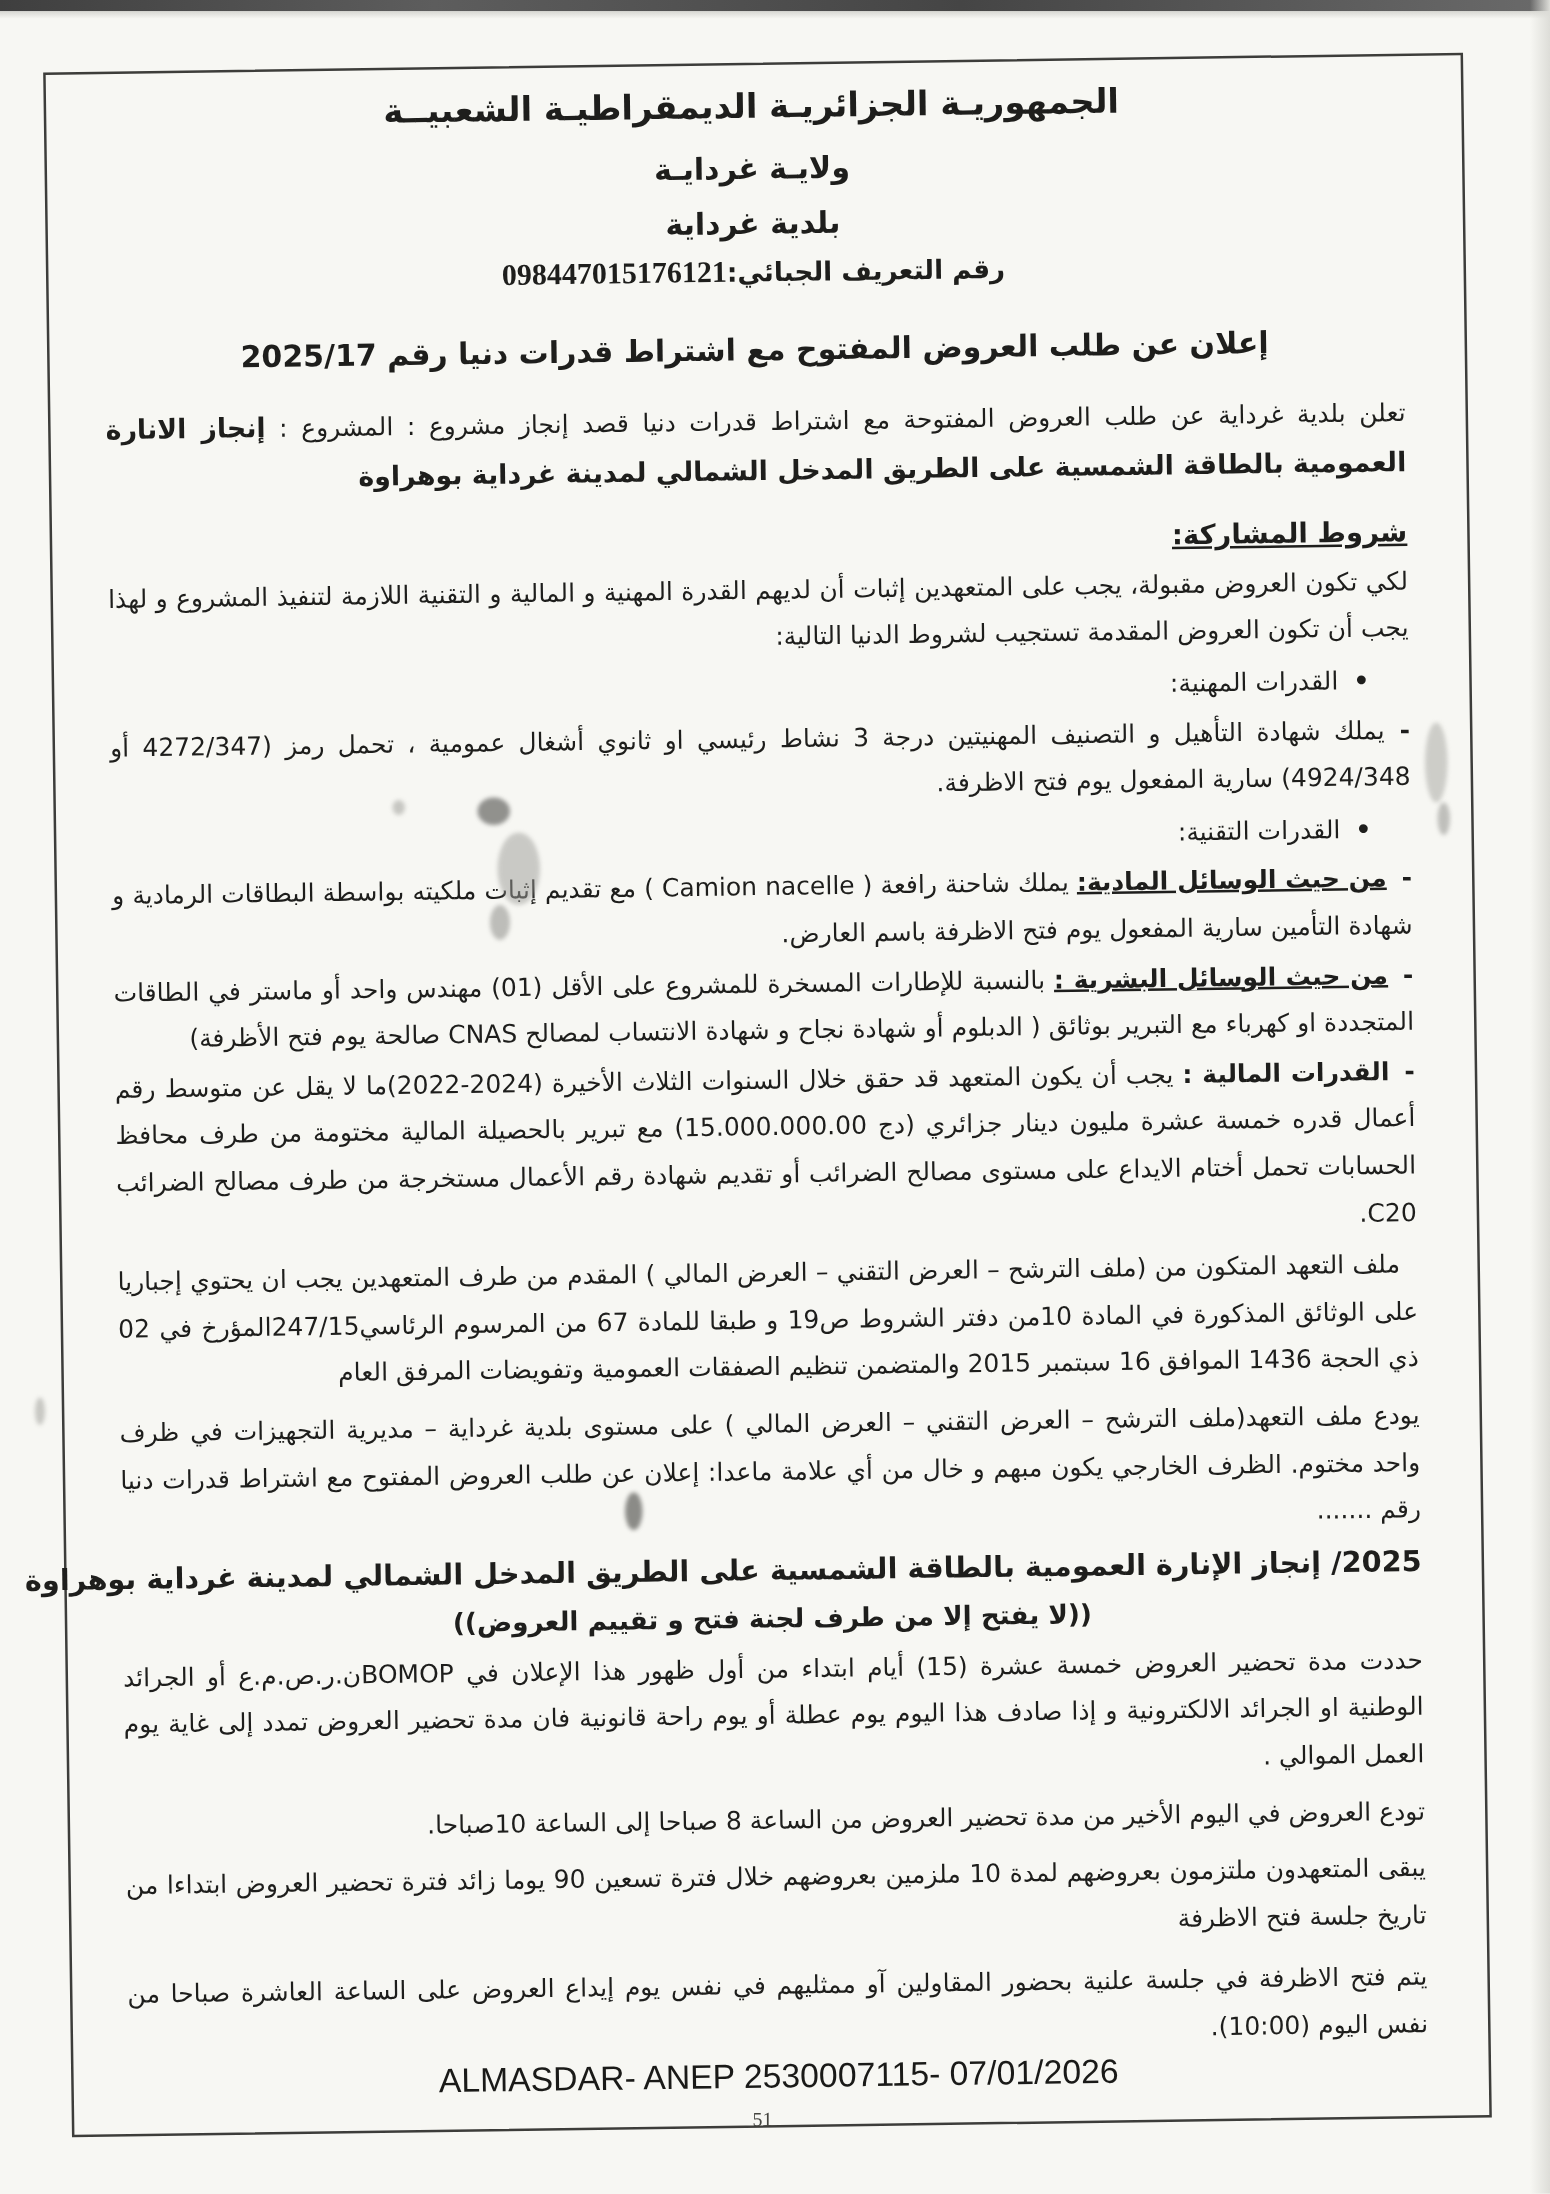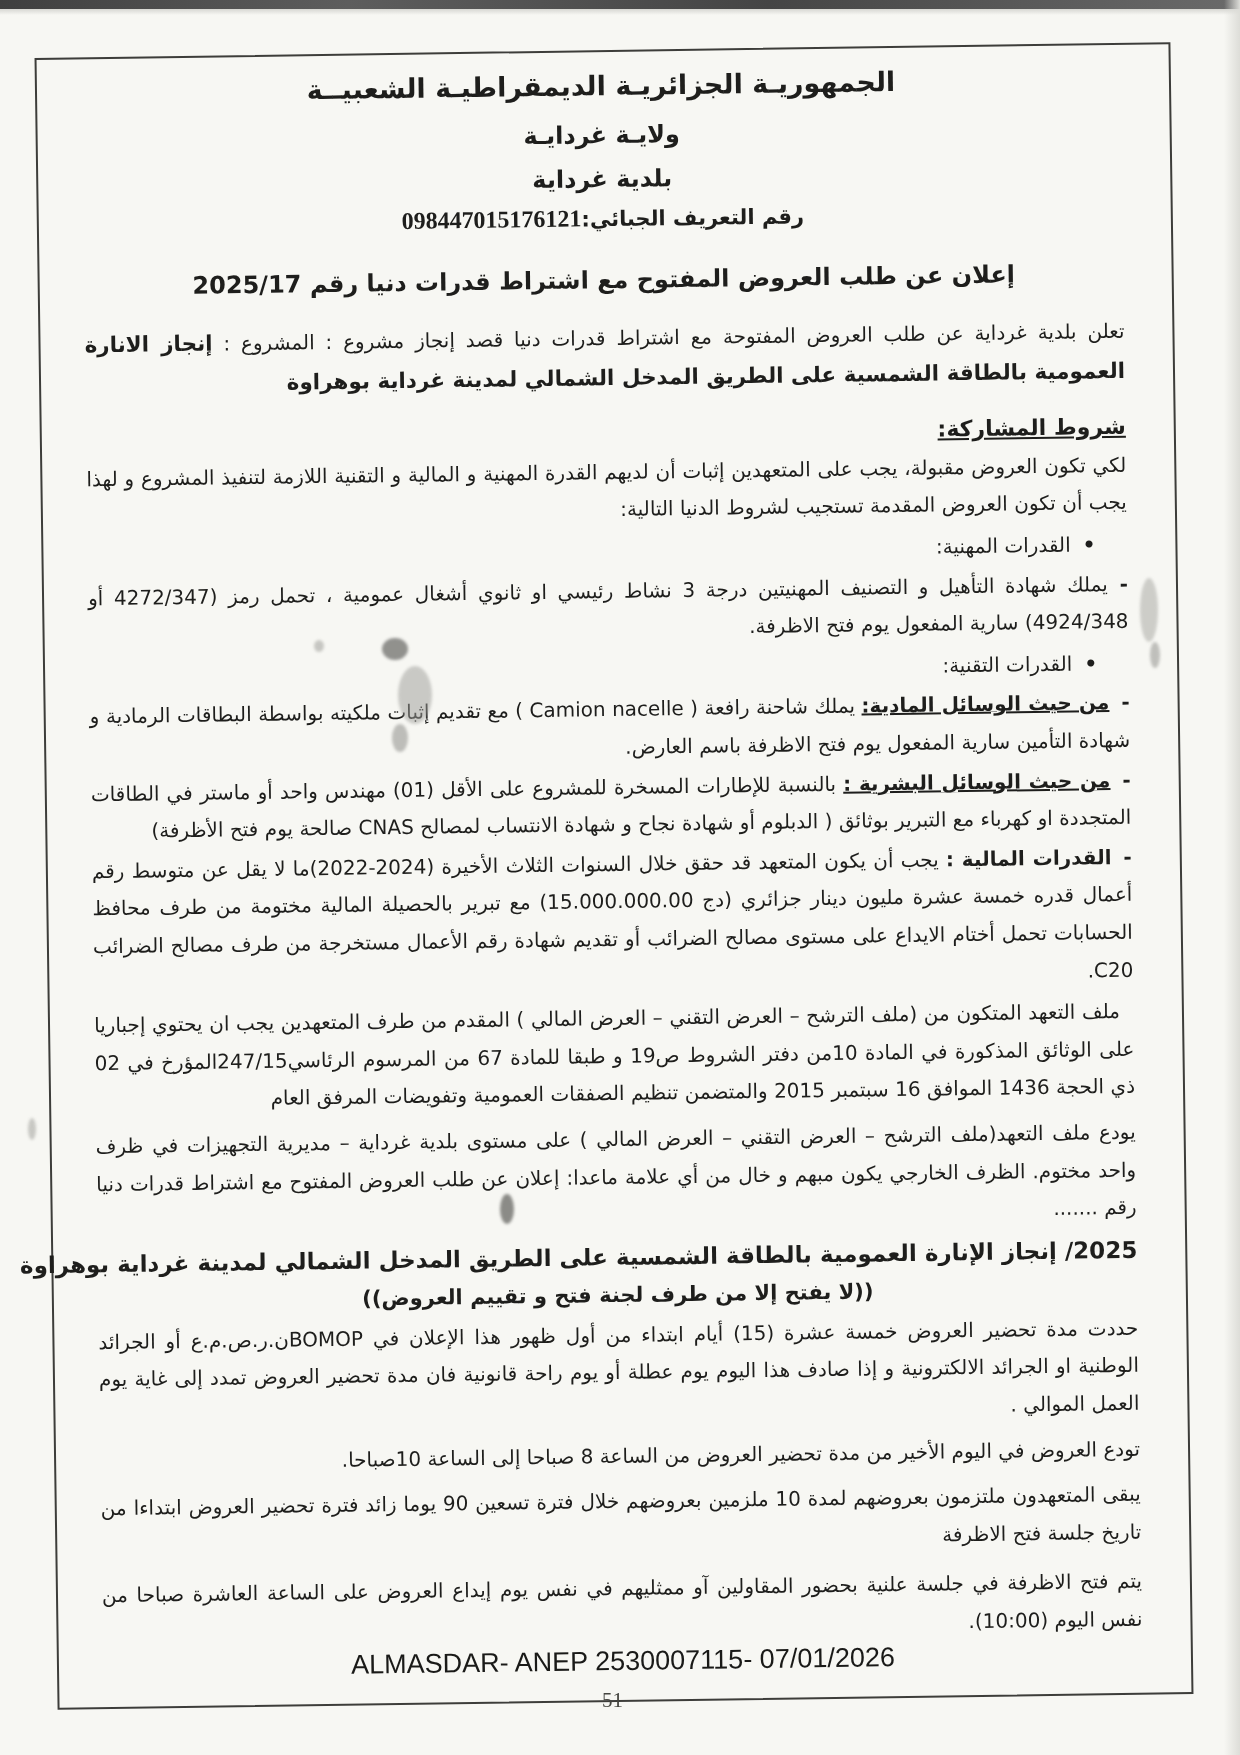--- a/index.html
+++ b/index.html
@@ -82,21 +82,21 @@
     margin-bottom:32px;
     text-align:center;
     direction:ltr;
     font-family:"Liberation Sans", sans-serif;
     font-size:27px;
     color:#1a1a18;
   }
   .page-num {
     position:absolute; left:602px; top:1688px;
     font-family:"Liberation Serif", serif;
-    font-size:21px; color:#44443f;
+    font-size:16px; color:#44443f;
   }
   
   .smudge { position:absolute; border-radius:50%; filter:blur(1.6px); }
   .sm1 { left:382px; top:638px; width:26px; height:22px; background:#6f6f6c; opacity:.75; }
   .sm2 { left:398px; top:666px; width:34px; height:58px; background:#9d9d99; opacity:.5; }
   .sm3 { left:392px; top:724px; width:16px; height:28px; background:#8e8e8a; opacity:.55; }
   .sm4 { left:1140px; top:578px; width:18px; height:64px; background:#b2b2ad; opacity:.6; }
   .sm5 { left:1150px; top:642px; width:10px; height:26px; background:#9b9b97; opacity:.6; }
   .sm6 { left:500px; top:1194px; width:14px; height:30px; background:#5e5e5a; opacity:.7; }
   .sm7 { left:314px; top:640px; width:10px; height:12px; background:#a7a7a2; opacity:.6; }

